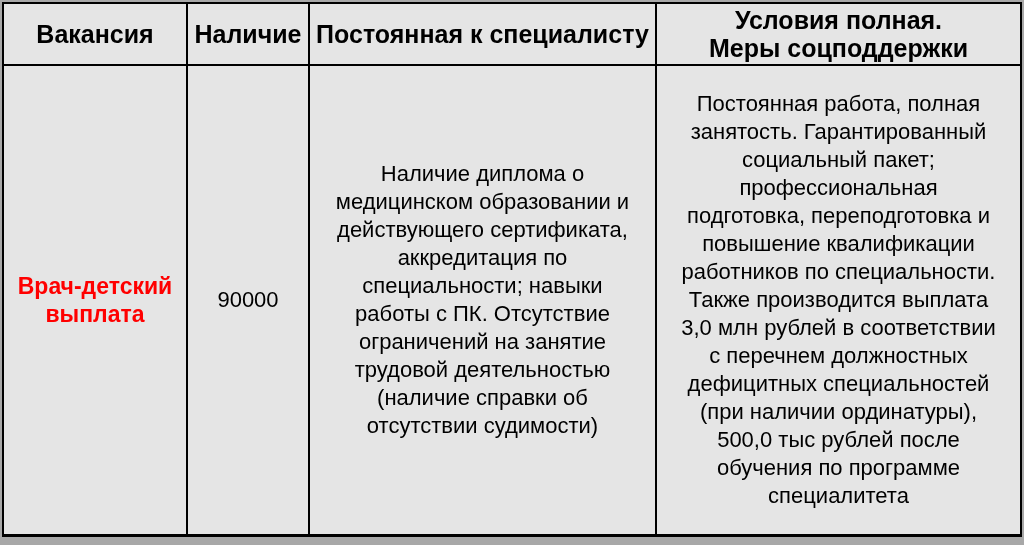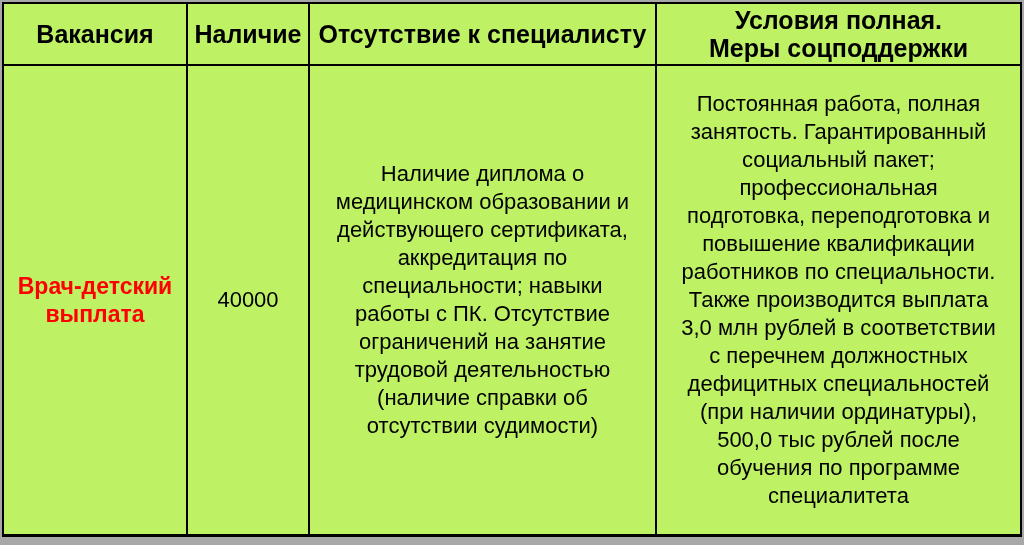--- a/index.html
+++ b/index.html
@@ -16,21 +16,21 @@
     overflow: hidden;
   }
   table.vacancy-table {
     position: absolute;
     left: 2px;
     top: 2px;
     width: 1018px;
     height: 535px;
     border-collapse: collapse;
     table-layout: fixed;
-    background: #bef264;
+    background: #e5e5e5;
   }
   col.c1 { width: 184px; }
   col.c2 { width: 122px; }
   col.c3 { width: 347px; }
   col.c4 { width: 365px; }
   th, td {
     border: 2px solid #000000;
     text-align: center;
     vertical-align: middle;
     white-space: pre-line;
@@ -64,30 +64,30 @@
   <colgroup>
     <col class="c1">
     <col class="c2">
     <col class="c3">
     <col class="c4">
   </colgroup>
   <thead>
     <tr>
       <th>Вакансия</th>
       <th>Наличие</th>
-      <th>Отсутствие к специалисту</th>
+      <th>Постоянная к специалисту</th>
       <th>Условия полная.
 Меры соцподдержки</th>
     </tr>
   </thead>
   <tbody>
     <tr>
       <td class="vacancy-cell">Врач-детский
 выплата</td>
-      <td>40000</td>
+      <td>90000</td>
       <td>Наличие диплома о
 медицинском образовании и
 действующего сертификата,
 аккредитация по
 специальности; навыки
 работы с ПК. Отсутствие
 ограничений на занятие
 трудовой деятельностью
 (наличие справки об
 отсутствии судимости)</td>

